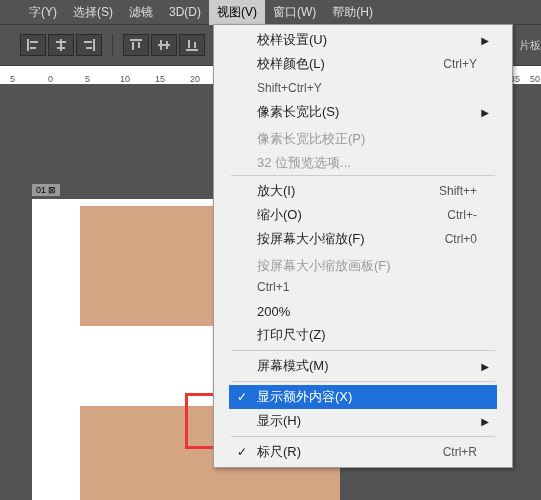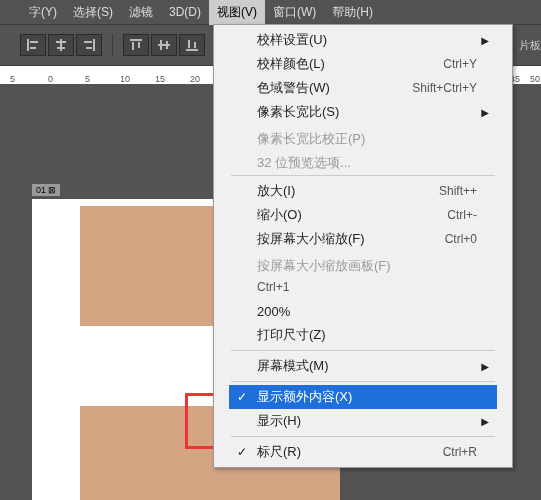--- a/index.html
+++ b/index.html
@@ -119,21 +119,20 @@
 <div class="dropdown" id="dropdown">
     <div class="menu-item">
       <span class="label">校样设置(U)</span>
       <span class="arrow">▶</span>
     </div>
     <div class="menu-item">
       <span class="label">校样颜色(L)</span>
       <span class="shortcut">Ctrl+Y</span>
     </div>
     <div class="menu-item">
-      <span class="label">色域警告(W)</span>
       <span class="shortcut">Shift+Ctrl+Y</span>
     </div>
     <div class="menu-item">
       <span class="label">像素长宽比(S)</span>
       <span class="arrow">▶</span>
     </div>
     <div class="menu-item disabled">
       <span class="label">像素长宽比校正(P)</span>
     </div>
     <div class="menu-item disabled">

